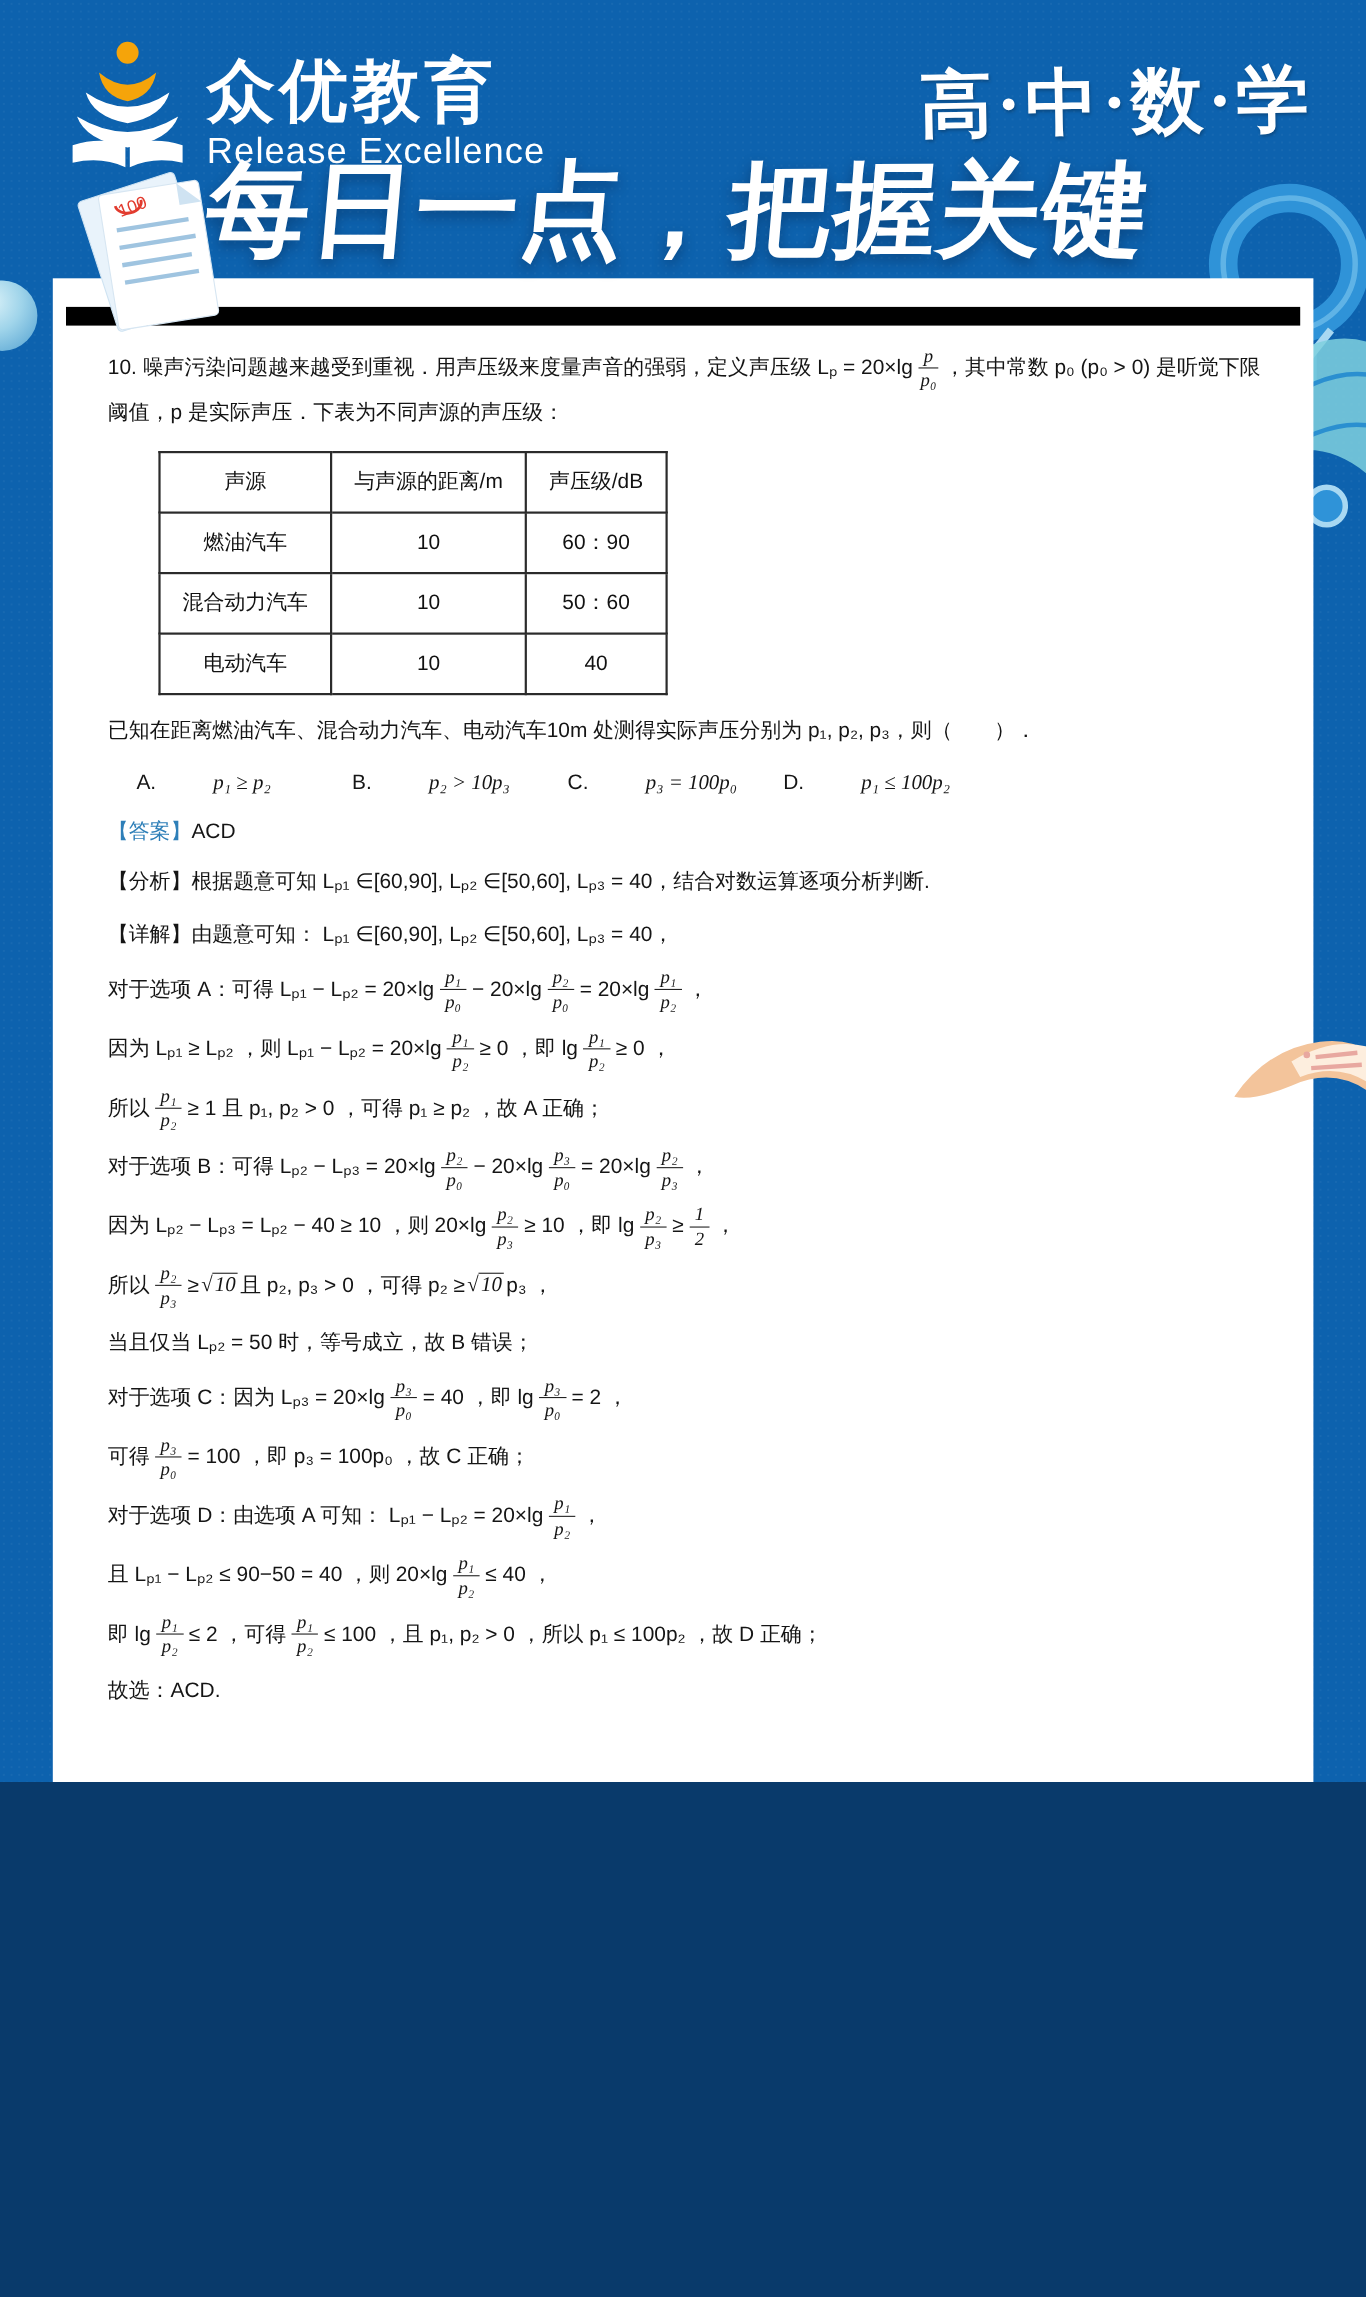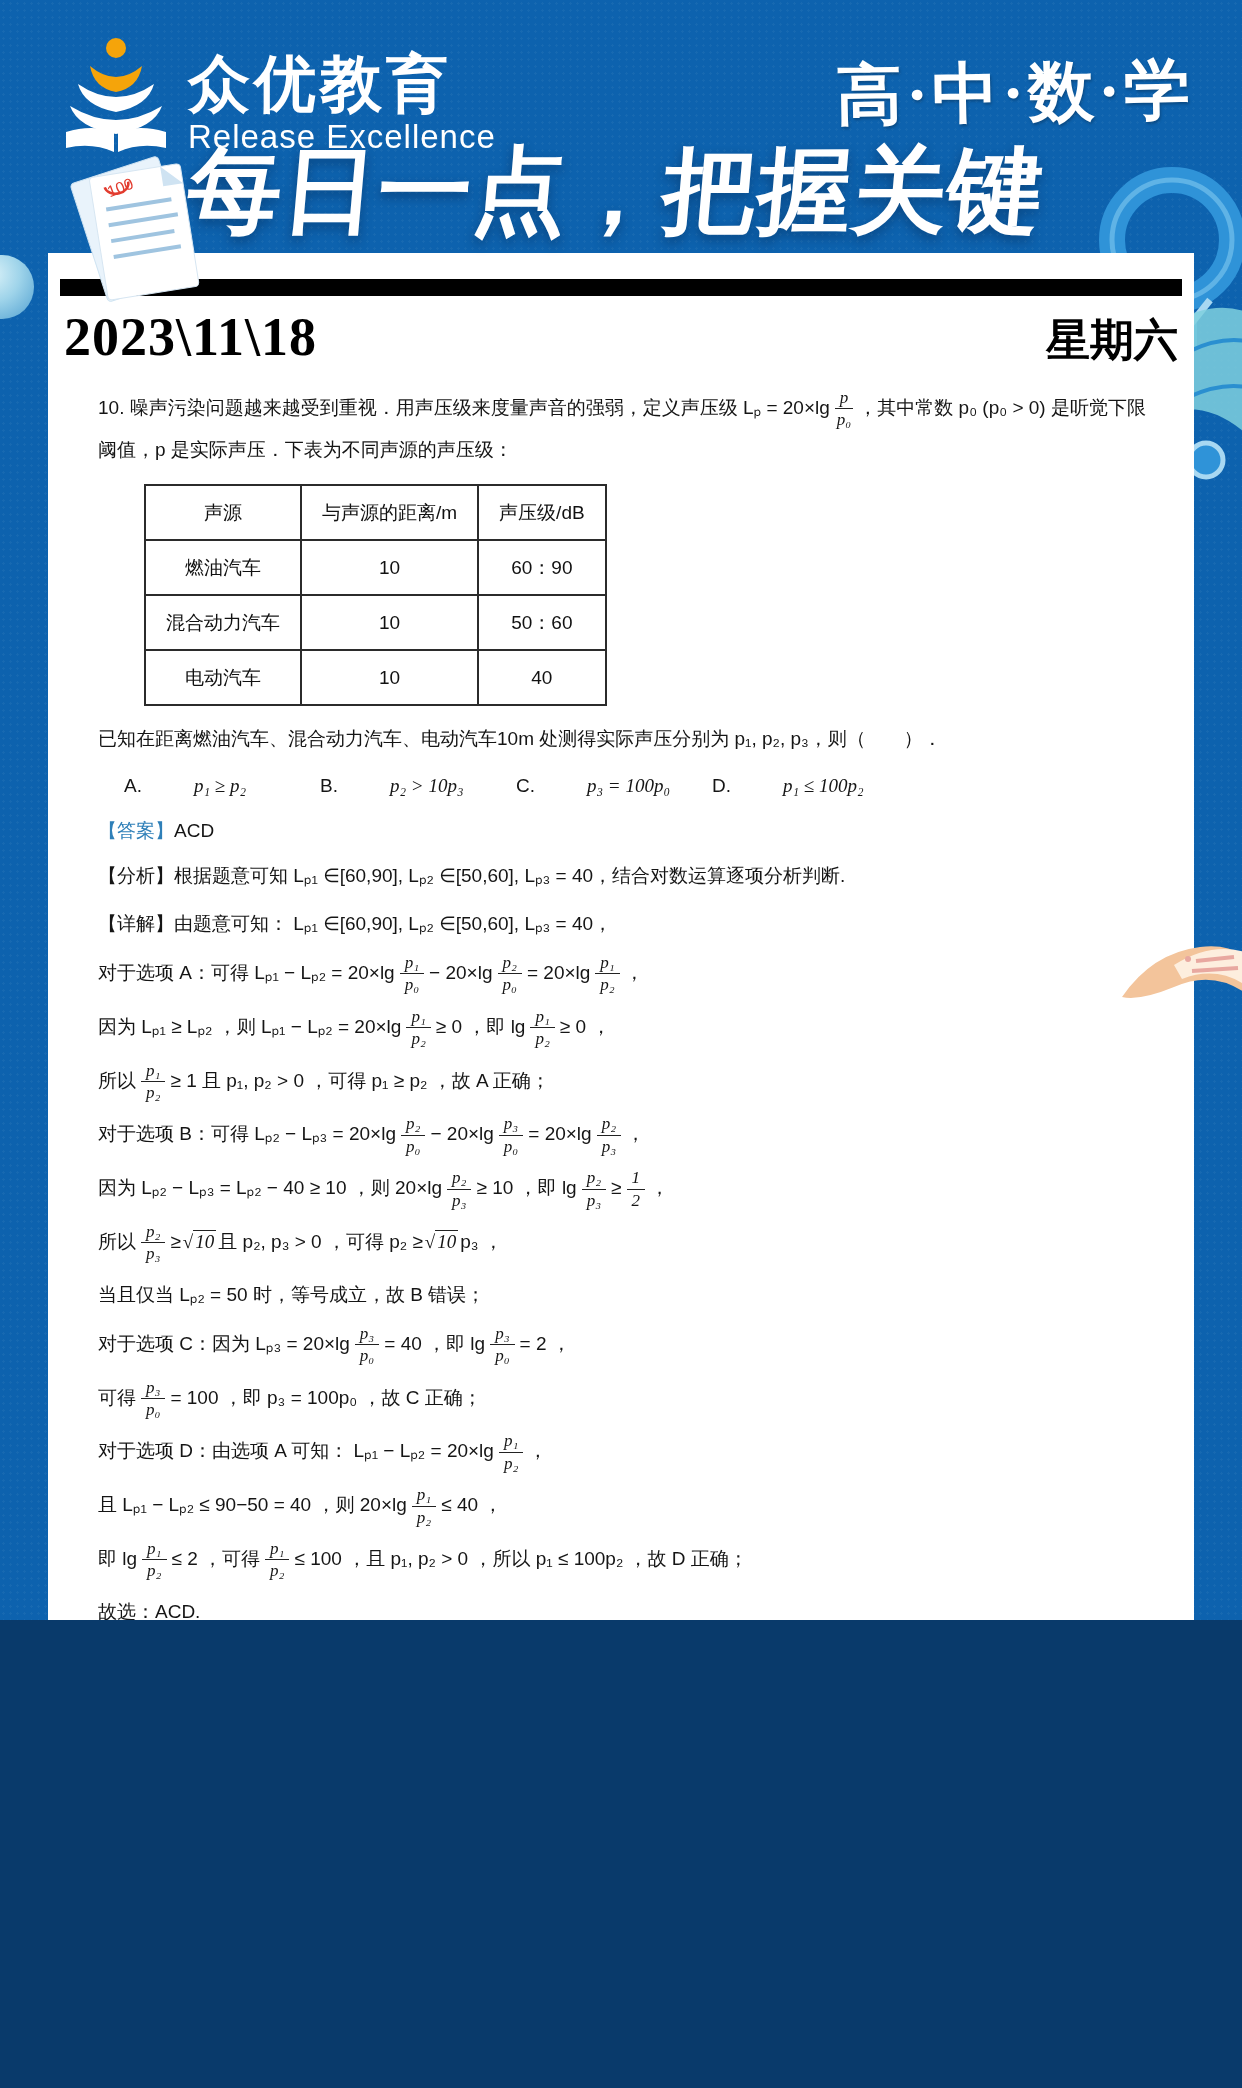--- a/index.html
+++ b/index.html
@@ -120,24 +120,20 @@
         <text x="56" y="46" font-size="16" fill="#e23b2e" font-family="Liberation Sans, sans-serif" transform="rotate(-12 60 40)">100</text>
         <path d="M54 36 a12 9 0 1 0 24 -2" fill="none" stroke="#e23b2e" stroke-width="2.5"></path>
       </g>
     </g>
   </svg>
   <div class="slogan">每日一点，把握关键</div>
 
   <div class="card">
     <div class="top-rule"></div>
 
-    <div class="date-row">
-      <span class="date-text">2023\11\18</span>
-      <span class="weekday-text">星期六</span>
-    </div>
 
     <div class="content">
       <div class="stmt"><span class="seg-text">10. 噪声污染问题越来越受到重视．用声压级来度量声音的强弱，定义声压级 Lₚ = 20×lg</span><span class="frac">
             <span class="num">p</span>
             <span class="den">p₀</span>
           </span><span class="seg-text">，其中常数 p₀ (p₀ &gt; 0) 是听觉下限阈值，p 是实际声压．下表为不同声源的声压级：</span></div>
 
       <table class="ptable">
           <thead>
             <tr>

